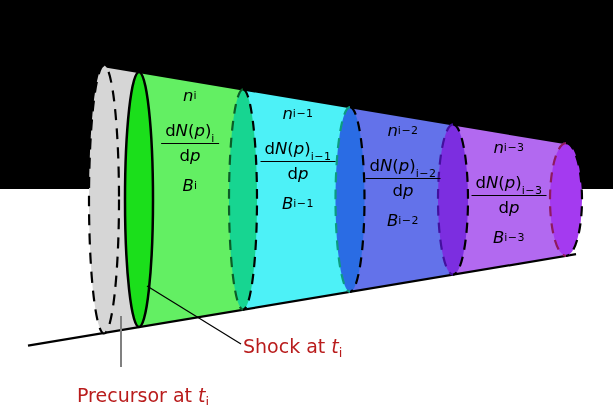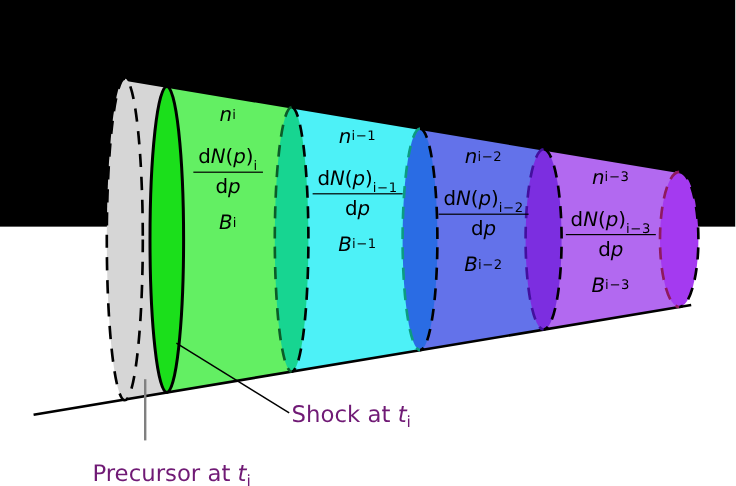--- a/index.html
+++ b/index.html
@@ -23,21 +23,21 @@
   .mlabel .rm{font-style:normal;}
   .mlabel sub{font-size:11px;line-height:0;vertical-align:-3px;letter-spacing:0.5px;}
   .mrow{height:22px;display:flex;align-items:center;}
   .frac{display:flex;flex-direction:column;align-items:center;margin-top:10px;}
   .num{padding:0 4px 4px 4px;height:22px;display:flex;align-items:flex-end;}
   .fbar{align-self:stretch;border-top:1.7px solid #000;height:0;}
   .den{padding-top:4px;height:20px;display:flex;align-items:flex-start;}
   .brow{margin-top:6px;height:24px;display:flex;align-items:center;}
   
   .callout{
-    position:absolute;color:#701a75;font-size:19px;line-height:1.2;white-space:nowrap;
+    position:absolute;color:#b91c1c;font-size:19px;line-height:1.2;white-space:nowrap;
   }
   .callout i{font-style:italic;}
   .callout sub{font-size:13px;vertical-align:-4px;line-height:0;}
 </style>
 </head>
 <body>
 
 <div id="stage">
 
   <svg id="diagram-svg" width="613" height="405" viewBox="0 0 613 405">

